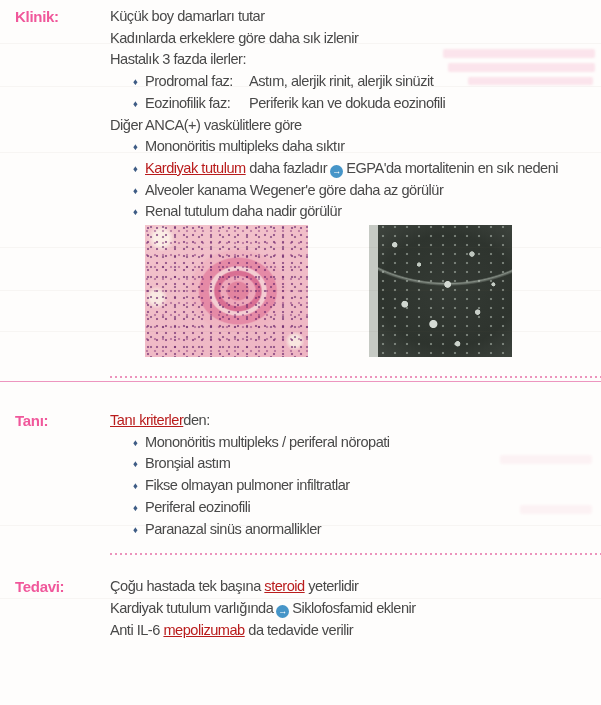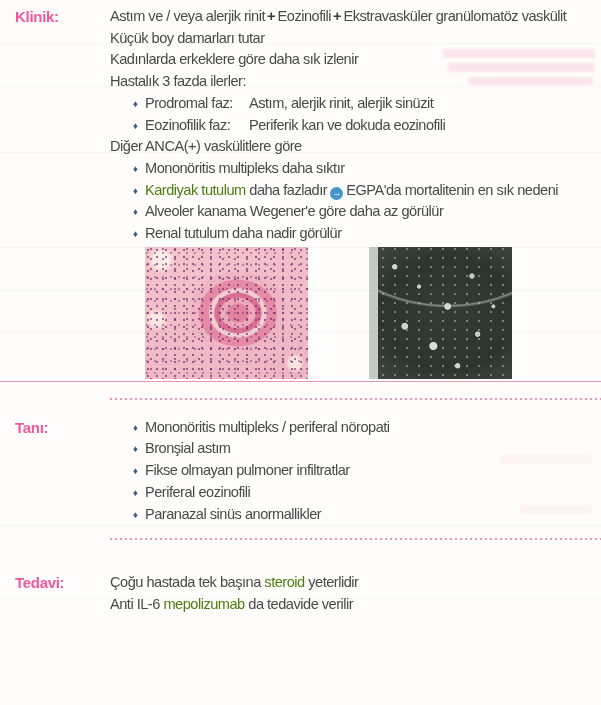--- a/index.html
+++ b/index.html
@@ -22,21 +22,21 @@
 
   .row{display:flex;align-items:flex-start;justify-content:flex-end;}
   .label-col{flex:none;width:110px;padding-left:15px;box-sizing:border-box;}
   .sec-label{color:#f0589b;font-weight:bold;font-size:15px;letter-spacing:-0.3px;}
   .content-col{flex:1;min-width:0;}
   .line{white-space:nowrap;}
   .bullet-line{padding-left:23px;}
   .bullet{display:inline-block;width:12px;color:#3e5c85;font-size:9.5px;vertical-align:1px;}
   .term{display:inline-block;width:104px;}
   .plus{font-weight:700;color:#3c3c3c;margin:0 2px;letter-spacing:0;}
-  .pink{color:#4d7c0f;}
+  .pink{color:#b91c1c;text-decoration:underline;}
   .arrow-badge{
     display:inline-block;width:13px;height:13px;border-radius:50%;
     background:#4695c8;color:#ffffff;text-align:center;line-height:13px;
     font-size:9px;font-weight:bold;vertical-align:-1px;margin:0 3px;letter-spacing:0;
   }
   .dotted-sep{
     margin-left:110px;height:2px;margin-right:0;
     background-image:repeating-linear-gradient(90deg,#ec93bc 0 1.6px,transparent 1.6px 5px);
   }
   .sep1{margin-top:19px;}
@@ -95,23 +95,20 @@
   <div class="bleed" style="left:468px;top:77px;width:125px;height:8px"></div>
   <div class="bleed soft" style="left:500px;top:455px;width:92px;height:9px"></div>
   <div class="bleed soft" style="left:520px;top:505px;width:72px;height:9px"></div>
   <div class="magenta-line"></div>
 
   <div class="row" style="padding-top:6px">
     <div class="label-col">
       <span class="sec-label">Klinik:</span>
     </div>
     <div class="content-col">
-      <div class="line">
-        <span>Astım ve / veya alerjik rinit</span><span class="plus">+</span><span>Eozinofili</span><span class="plus">+</span><span>Ekstravasküler granülomatöz vaskülit</span>
-      </div>
       <div class="line">Küçük boy damarları tutar</div>
       <div class="line">Kadınlarda erkeklere göre daha sık izlenir</div>
       <div class="line">Hastalık 3 fazda ilerler:</div>
 
       <div class="line bullet-line">
         <span class="bullet">♦</span><span class="term">Prodromal faz:</span><span>Astım, alerjik rinit, alerjik sinüzit</span>
       </div>
       <div class="line bullet-line">
         <span class="bullet">♦</span><span class="term">Eozinofilik faz:</span><span>Periferik kan ve dokuda eozinofili</span>
       </div>
@@ -134,54 +131,60 @@
 
       <div class="figures">
         <div class="fig fig-histo"></div>
         <div class="fig fig-ct"></div>
       </div>
     </div>
   </div>
 
   <div class="dotted-sep sep1"></div>
 
-  <div class="row" style="margin-top:17px">
+  <div class="row" style="margin-top:32px">
     <div class="label-col">
       <span class="sec-label">Tanı:</span>
     </div>
     <div class="content-col">
+      <div class="line">
+        <span class="pink">Tanı kriterler</span><span>den:</span>
+      </div>
       <div class="line bullet-line">
         <span class="bullet">♦</span><span>Mononöritis multipleks / periferal nöropati</span>
       </div>
       <div class="line bullet-line">
         <span class="bullet">♦</span><span>Bronşial astım</span>
       </div>
       <div class="line bullet-line">
         <span class="bullet">♦</span><span>Fikse olmayan pulmoner infiltratlar</span>
       </div>
       <div class="line bullet-line">
         <span class="bullet">♦</span><span>Periferal eozinofili</span>
       </div>
       <div class="line bullet-line">
         <span class="bullet">♦</span><span>Paranazal sinüs anormallikler</span>
       </div>
     </div>
   </div>
 
   <div class="dotted-sep sep2"></div>
 
-  <div class="row" style="margin-top:32px">
+  <div class="row" style="margin-top:21px">
     <div class="label-col">
       <span class="sec-label">Tedavi:</span>
     </div>
     <div class="content-col">
       <div class="line">
         <span>Çoğu hastada tek başına</span>
         <span class="pink">steroid</span>
         <span>yeterlidir</span>
+      </div>
+      <div class="line">
+        <span>Kardiyak tutulum varlığında</span><span class="arrow-badge">→</span><span>Siklofosfamid eklenir</span>
       </div>
       <div class="line">
         <span>Anti IL-6</span>
         <span class="pink">mepolizumab</span>
         <span>da tedavide verilir</span>
       </div>
     </div>
   </div>
 
 </div>

